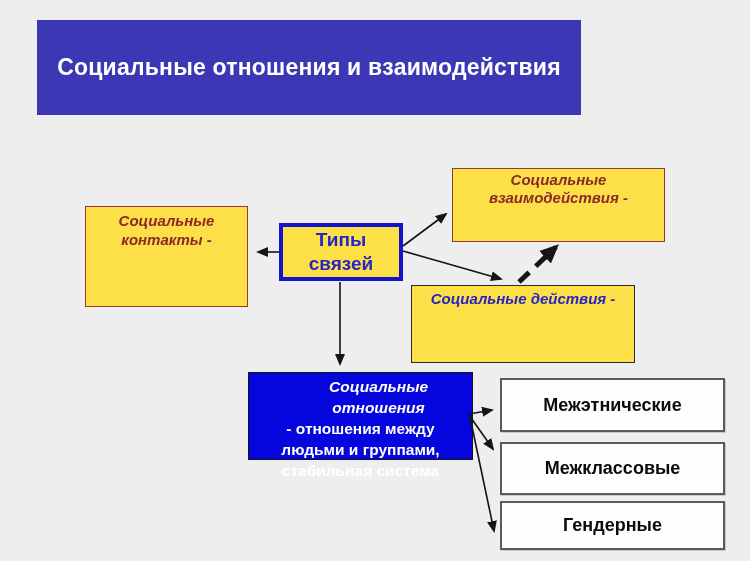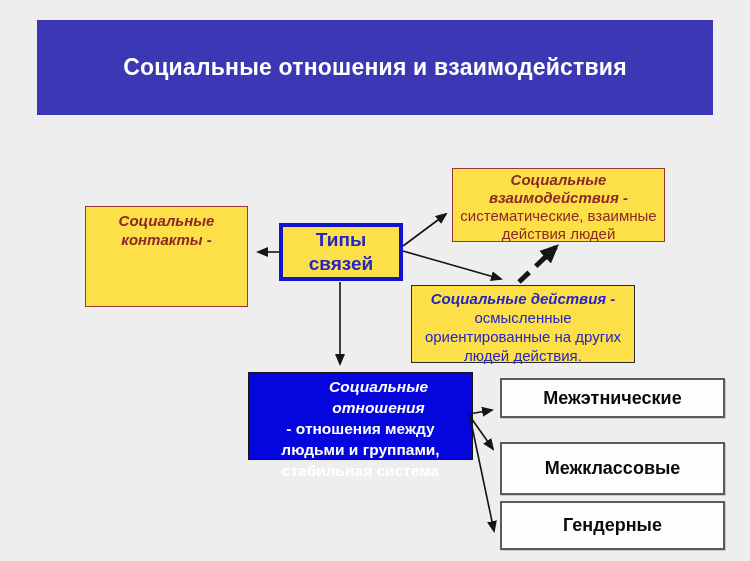--- a/index.html
+++ b/index.html
@@ -6,21 +6,21 @@
   body{
     width:750px;height:561px;position:relative;overflow:hidden;
     background:#eeeeef;
     font-family:"Liberation Sans","DejaVu Sans",sans-serif;
   }
   .abs{position:absolute;box-sizing:border-box;}
   .multiline{white-space:pre-line;}
 
   
   .banner{
-    left:37px;top:20px;width:676px;height:95px;
+    left:37px;top:20px;width:544px;height:95px;
     background:#3b37b5;
     display:flex;align-items:center;justify-content:center;
   }
   .banner .txt{
     color:#ffffff;font-size:23px;font-weight:bold;letter-spacing:.2px;
   }
 
   
   .node{background:#fde047;text-align:center;}
 
@@ -60,21 +60,21 @@
   }
   .relations .hd{font-style:italic;padding-left:36px;}
 
   .cat{
     left:500px;width:225px;background:#fefefe;
     border:2px solid #585b60;color:#0a0a0a;
     display:flex;align-items:center;justify-content:center;
     font-size:18px;font-weight:bold;
     box-shadow:1px 1px 0 #c9c9c9;
   }
-  .cat1{top:378px;height:40px;align-items:center;}
+  .cat1{top:378px;height:54px;align-items:center;}
   .cat2{top:442px;height:53px;align-items:center;}
   .cat3{top:501px;height:49px;}
 
   svg.arrows{left:0;top:0;width:750px;height:561px;pointer-events:none;}
 </style>
 </head>
 <body>
 
 <div class="abs banner">
   <div class="txt">Социальные отношения и взаимодействия</div>
@@ -86,29 +86,24 @@
 </div>
 
 <div class="abs node types">
   <div class="multiline">Типы
 связей</div>
 </div>
 
 <div class="abs node interactions">
   <div class="hd multiline">Социальные
 взаимодействия -</div>
-  <div class="multiline">систематические, взаимные
-действия людей</div>
 </div>
 
 <div class="abs node actions">
   <div class="hd">Социальные действия -</div>
-  <div class="multiline">осмысленные
-ориентированные на других
-людей действия.</div>
 </div>
 
 <div class="abs relations">
   <div class="hd">Социальные отношения</div>
   <div class="multiline">- отношения между
 людьми и группами,
 стабильная система</div>
 </div>
 
 <div class="abs cat cat1">

